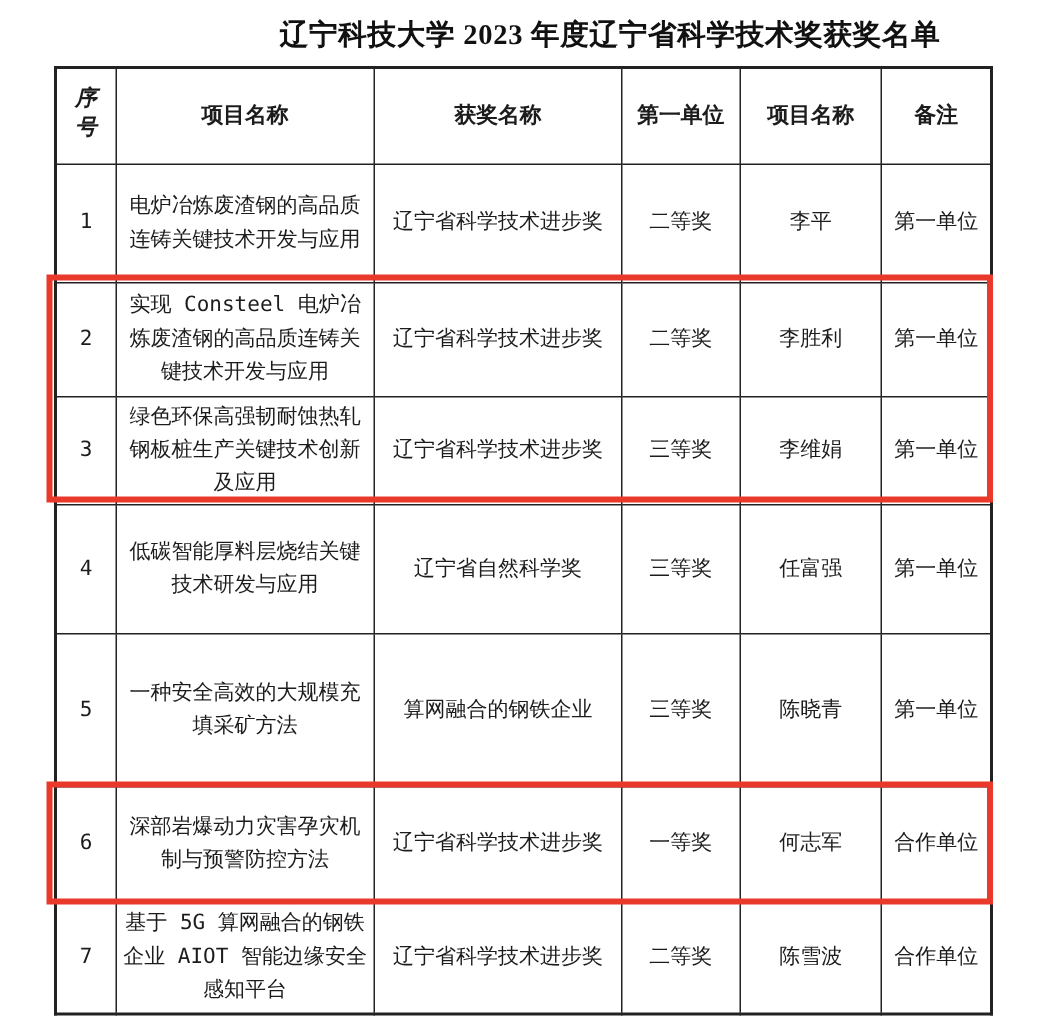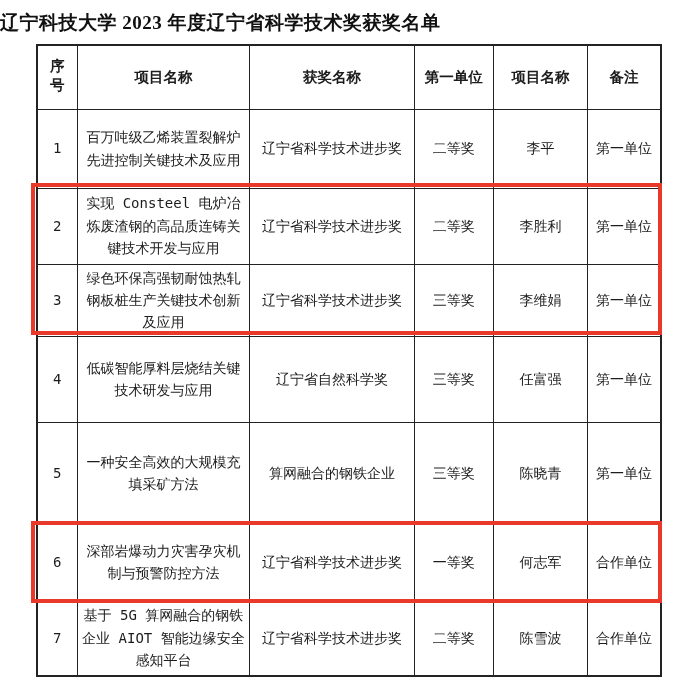--- a/index.html
+++ b/index.html
@@ -13,21 +13,21 @@
     height: 682px;
     overflow: hidden;
     font-family: "Liberation Serif", serif;
     color: #1c1c1c;
   }
   .page-title {
     position: absolute;
     top: 10px;
     left: 0;
     width: 627px;
-    text-align: left;
+    text-align: right;
     font-size: 19px;
     font-weight: bold;
     letter-spacing: 0.5px;
     color: #111;
   }
   table.awards {
     position: absolute;
     left: 36px;
     top: 44px;
     width: 626px;
@@ -56,20 +56,21 @@
   td.cell-project {
     text-align: left;
     padding: 2px 8px;
   }
   .stack-narrow {
     display: inline-block;
     width: 1.15em;
     line-height: 1.35;
     white-space: normal;
     word-break: break-all;
+    font-style: italic;
   }
   .hl-box {
     position: absolute;
     border: 4px solid #e8392b;
     box-sizing: border-box;
     pointer-events: none;
     background: transparent;
   }
   .hl-box-1 { left: 31px; top: 183px; width: 631px; height: 152px; }
   .hl-box-2 { left: 31px; top: 521px; width: 631px; height: 82px;  }
@@ -94,21 +95,21 @@
       <th>项目名称</th>
       <th>获奖名称</th>
       <th>第一单位</th>
       <th>项目名称</th>
       <th>备注</th>
     </tr>
   </thead>
   <tbody>
     <tr style="height:79px">
       <td class="cell-no">1</td>
-      <td class="cell-project">百万吨级乙烯装置裂解炉先进控制关键技术及应用</td>
+      <td class="cell-project">电炉冶炼废渣钢的高品质连铸关键技术开发与应用</td>
       <td class="cell-award">辽宁省科学技术进步奖</td>
       <td class="cell-grade">二等奖</td>
       <td class="cell-person">李平</td>
       <td class="cell-note">第一单位</td>
     </tr>
     <tr style="height:76px">
       <td class="cell-no">2</td>
       <td class="cell-project">实现 Consteel 电炉冶炼废渣钢的高品质连铸关键技术开发与应用</td>
       <td class="cell-award">辽宁省科学技术进步奖</td>
       <td class="cell-grade">二等奖</td>

